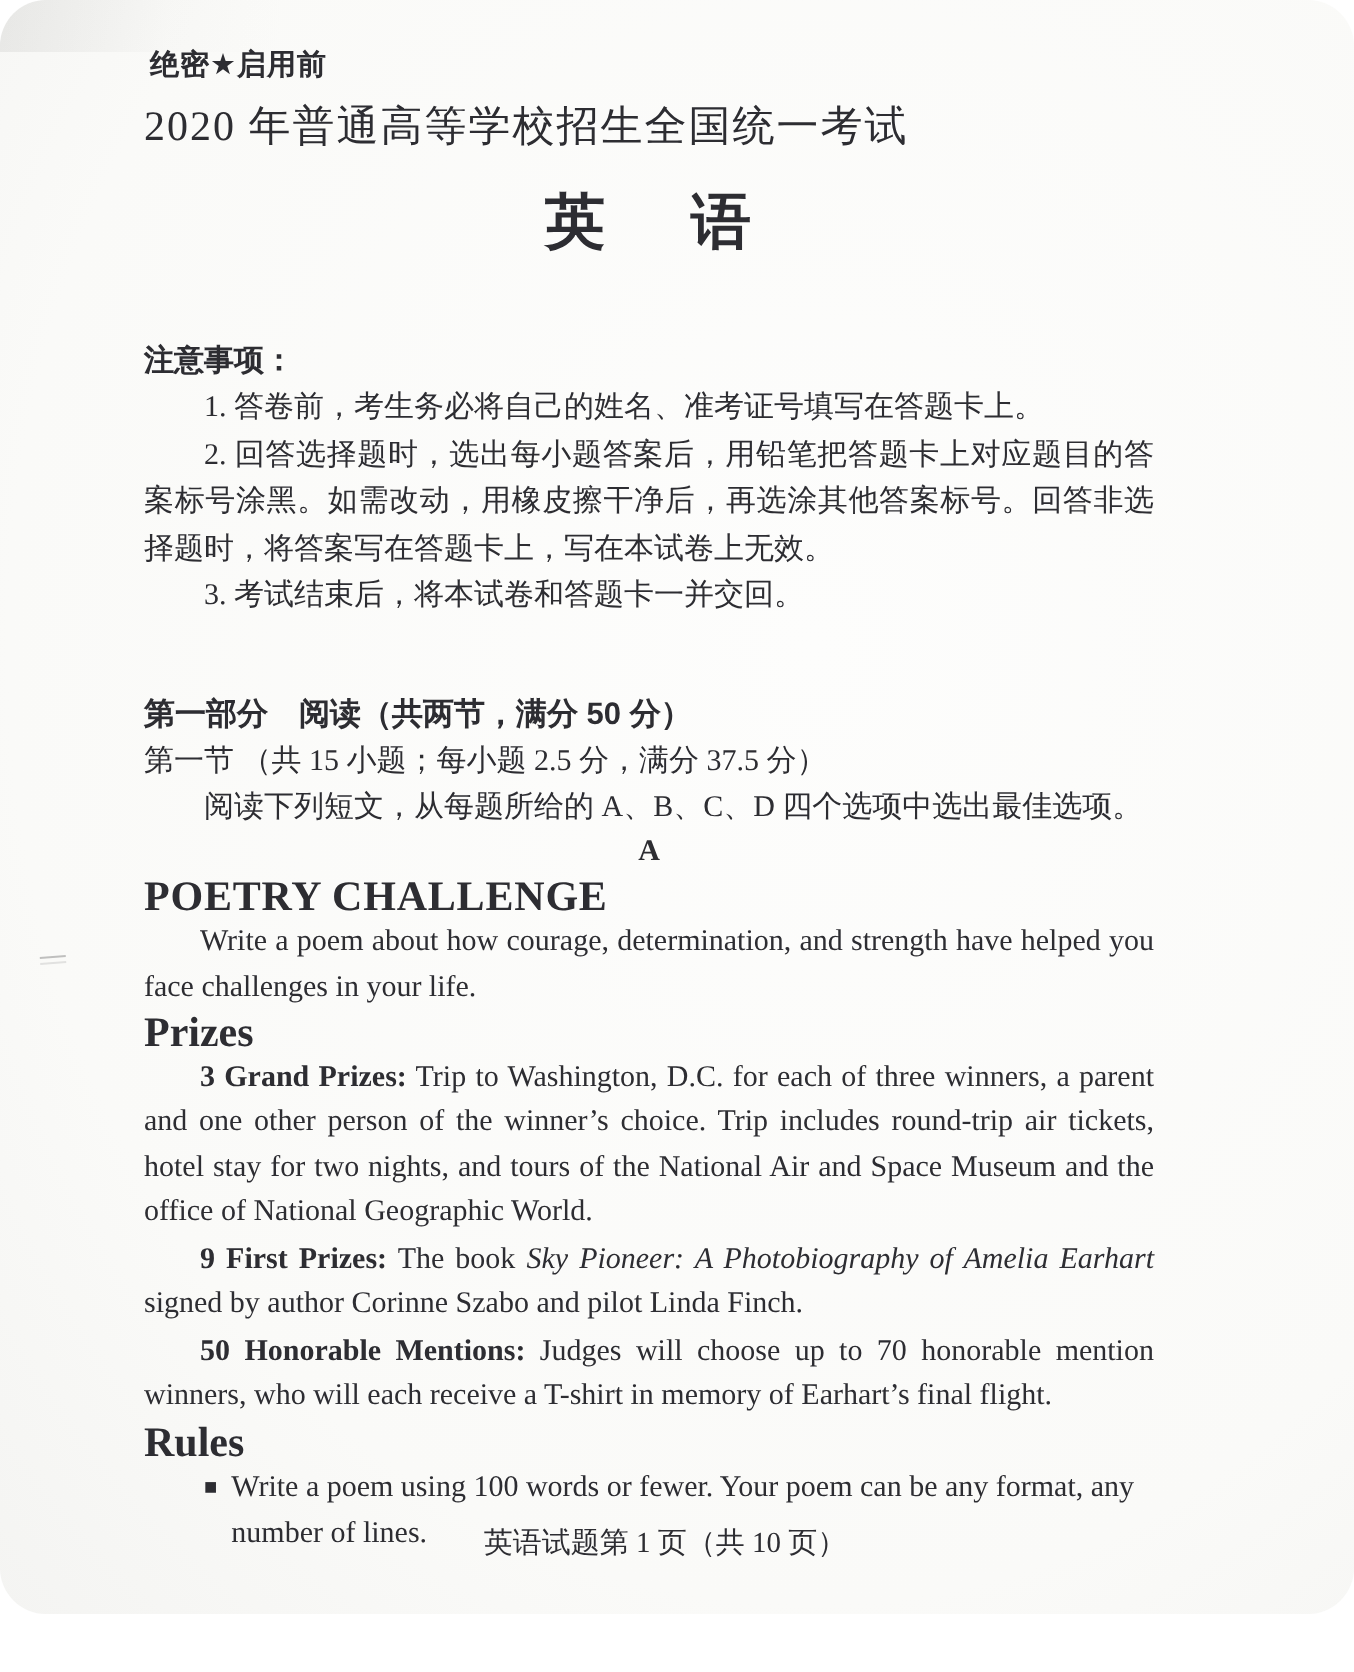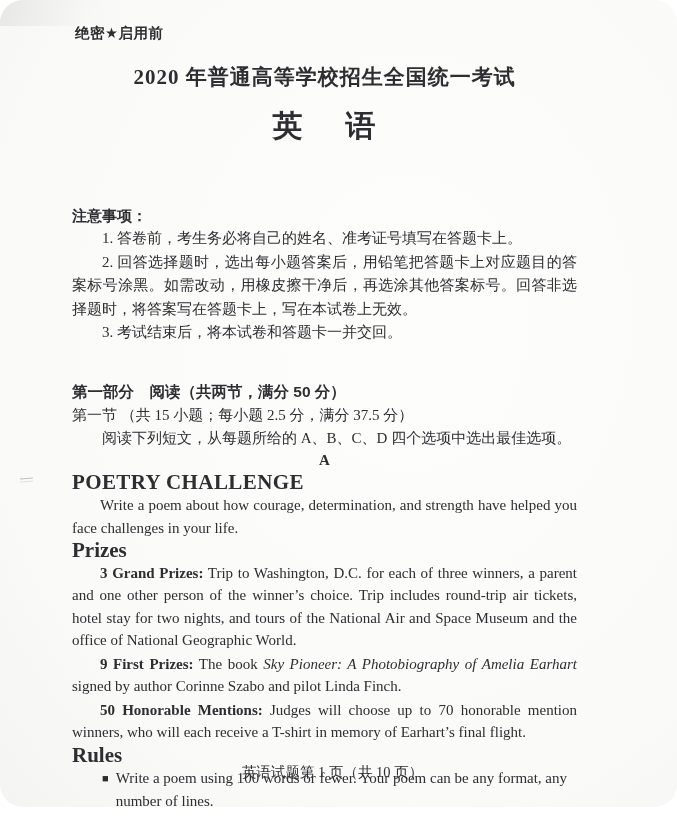--- a/index.html
+++ b/index.html
@@ -35,42 +35,41 @@
   }
   .classification {
     font-family: "Liberation Sans", "DejaVu Sans", sans-serif;
     font-weight: 700;
     font-size: 14.5px;
     line-height: 18px;
     letter-spacing: 0.5px;
     margin-left: 3px;
   }
   .exam-title {
-    margin-top: 20px;
-    text-align: center;
+    margin-top: 6px;
     font-size: 21px;
-    font-weight: 700;
+    font-weight: 400;
     line-height: 30px;
     letter-spacing: 1px;
     white-space: nowrap;
   }
   .subject {
     margin-top: 14px;
     display: flex;
     justify-content: center;
     gap: 42px;
     font-size: 30px;
     font-weight: 700;
     line-height: 40px;
     font-family: "Liberation Sans", "DejaVu Sans", sans-serif;
     letter-spacing: 1px;
   }
   .notice-heading {
-    margin-top: 58px;
-    font-family: Liberation Sans, sans-serif;
+    margin-top: 38px;
+    font-family: Liberation Mono, monospace;
     font-weight: 700;
     font-size: 15px;
     line-height: 23px;
   }
   .cn-para {
     font-size: 15px;
     line-height: 23.5px;
     text-align: justify;
   }
   .cn-indent { text-indent: 2em; }

